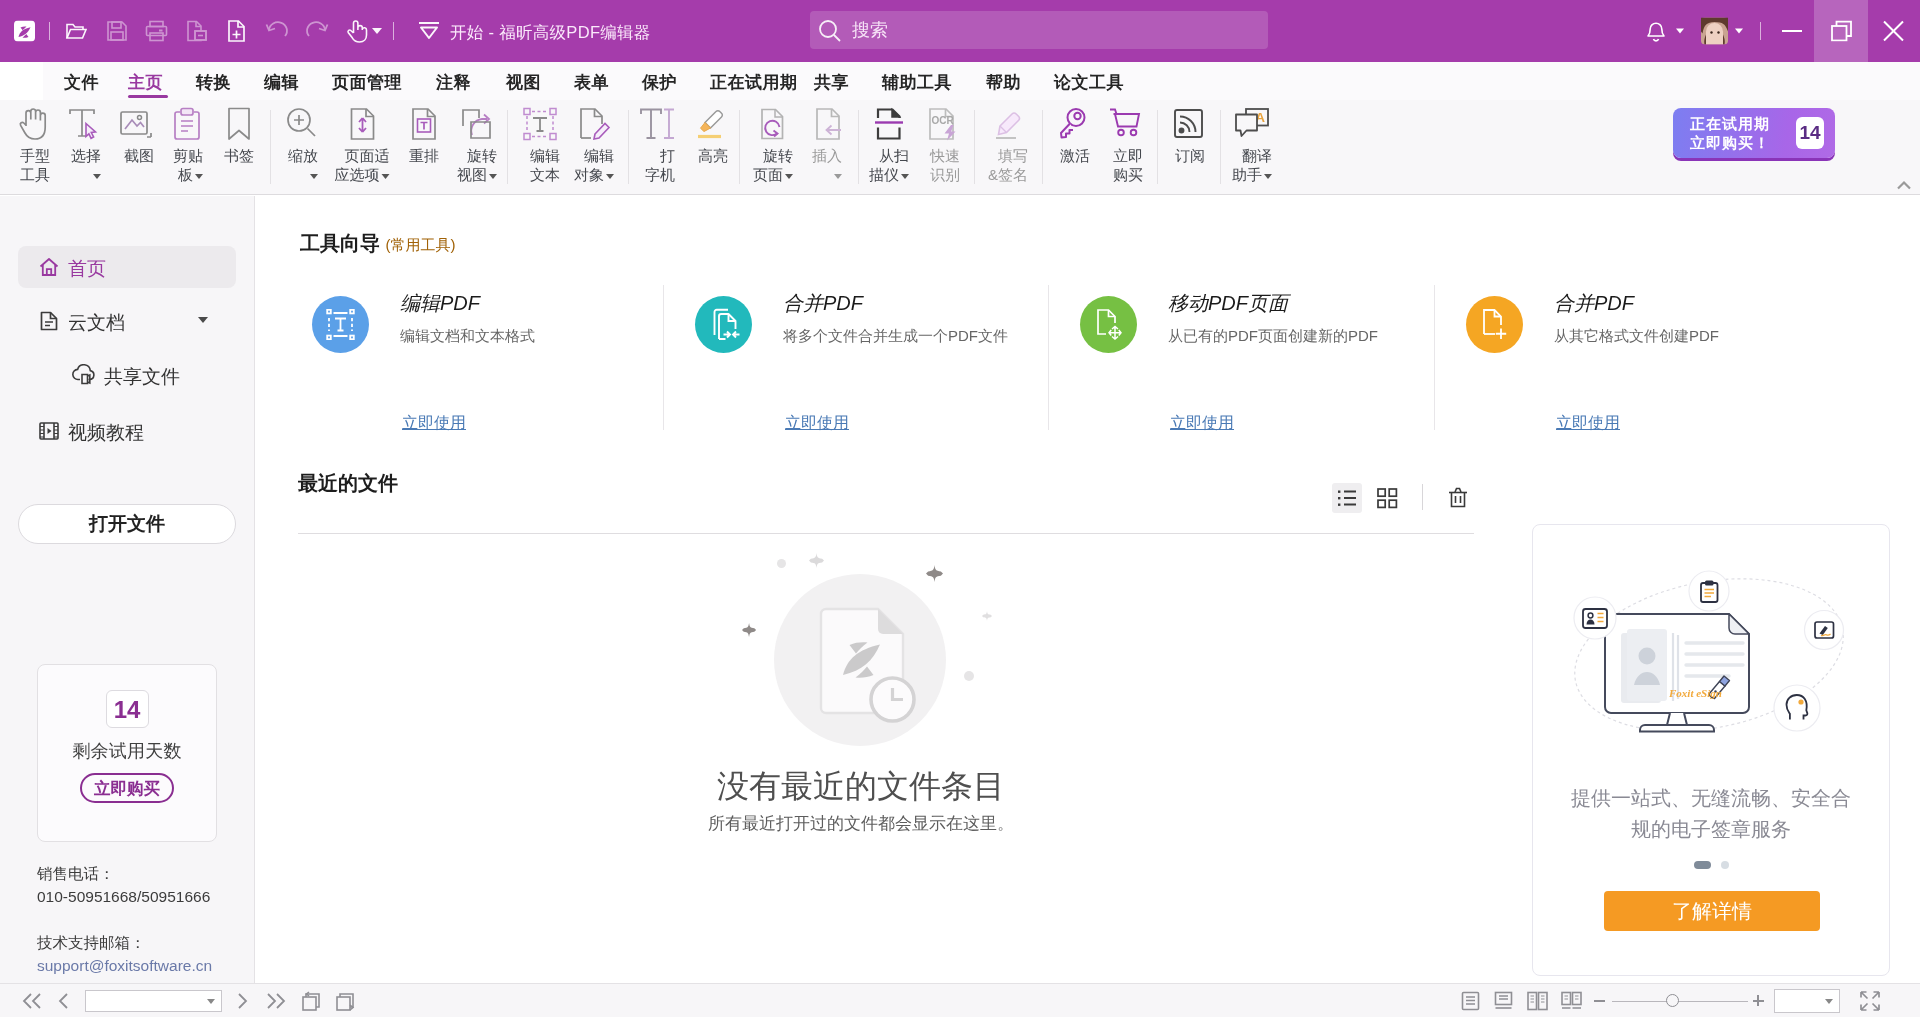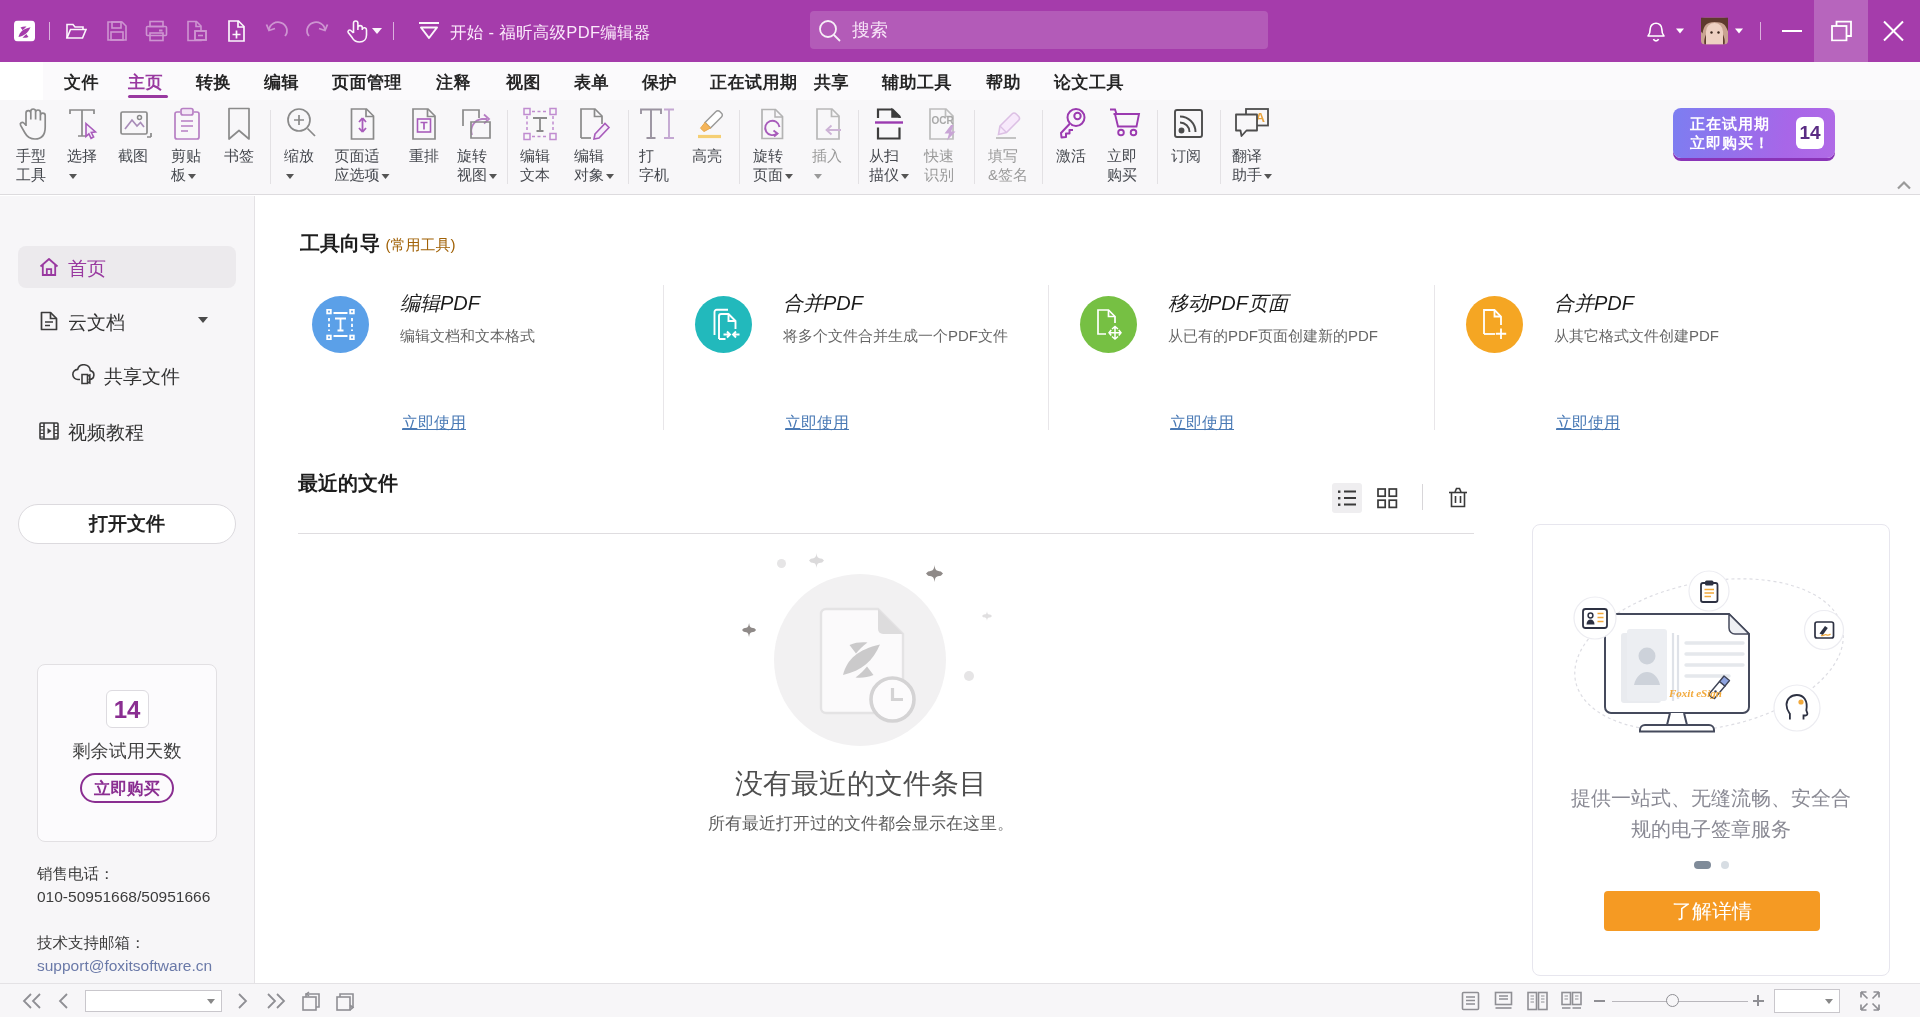--- a/index.html
+++ b/index.html
@@ -11,21 +11,21 @@
 #searchbox{position:absolute;left:810px;top:11px;width:458px;height:38px;background:rgba(255,255,255,.16);border-radius:4px;color:#f7e4f7;font-size:18px;line-height:38px;}
 #searchbox .stext{position:absolute;left:42px;top:0;}
 #winrestore{position:absolute;left:1814px;top:0;width:54px;height:62px;background:#b765bd;}
 
 #menubar{position:absolute;left:0;top:62px;width:1920px;height:38px;background:#fbfafc;margin-left:43px;}
 .mi{position:absolute;top:9px;font-size:17px;color:#252525;font-weight:700;letter-spacing:.5px;}
 .mi.act{color:#9939a0;}
 #mline{position:absolute;left:85px;top:33px;width:40px;height:3px;background:#9939a0;border-radius:2px;}
 
 #ribbon{position:absolute;left:0;top:100px;width:1920px;height:95px;background:#f8f7f9;border-bottom:1px solid #dddbde;}
-.rb{position:absolute;top:5px;transform:translateX(-50%);text-align:left;color:#45484e;font-size:15px;line-height:19px;white-space:nowrap;}
+.rb{position:absolute;top:5px;transform:translateX(-50%);text-align:right;color:#45484e;font-size:15px;line-height:19px;white-space:nowrap;}
 .rb.dim{color:#9a9a9a;}
 .rb .ric{height:38px;display:flex;align-items:center;justify-content:center;margin-bottom:3px;}
 .rsep{position:absolute;top:10px;width:1px;height:74px;background:#e3e1e4;}
 .car{display:inline-block;width:0;height:0;border-left:4px solid transparent;border-right:4px solid transparent;border-top:5px solid #555;vertical-align:middle;margin-left:2px;}
 #trialbadge{position:absolute;left:1673px;top:8px;width:162px;height:50px;border-radius:8px;background:linear-gradient(100deg,#7c7ef1 0%,#a866e8 70%,#b06ae6 100%);box-shadow:0 3px 0 #8a34b8;color:#fff;}
 #trialbadge .l1{position:absolute;left:17px;top:7px;font-size:15px;font-weight:700;letter-spacing:1px;}
 #trialbadge .l2{position:absolute;left:17px;top:26px;font-size:15px;font-weight:700;letter-spacing:1px;}
 #trialbadge .num{position:absolute;right:11px;top:9px;width:28px;height:32px;background:#fff;border-radius:6px;color:#5b2d84;font-size:19px;font-weight:700;text-align:center;line-height:32px;}
 
 
@@ -48,21 +48,21 @@
 .tcol{position:absolute;top:85px;height:150px;}
 .tcirc{position:absolute;width:57px;height:57px;border-radius:50%;}
 .ttl{position:absolute;left:88px;top:9px;font-size:20px;color:#1b1b1b;white-space:nowrap;font-style:italic;}
 .tds{position:absolute;left:88px;top:46px;font-size:15px;color:#666;white-space:nowrap;}
 .tuse{position:absolute;font-size:16px;color:#4a7ab5;text-decoration:underline;white-space:nowrap;}
 .tdiv{position:absolute;top:89px;width:1px;height:145px;background:#e8e6e9;}
 
 #recenth{position:absolute;left:42px;top:274px;}
 #rline{position:absolute;left:42px;top:337px;width:1176px;height:1px;background:#dfdde0;}
 #emptyc{position:absolute;left:518px;top:378px;width:172px;height:172px;border-radius:50%;background:#f2f1f2;}
-#noent{position:absolute;left:0px;top:569px;width:1210px;text-align:center;font-size:28px;color:#4f4f4f;}
+#noent{position:absolute;left:0px;top:569px;width:1210px;text-align:center;font-size:32px;color:#4f4f4f;}
 #noent2{position:absolute;left:0px;top:616px;width:1210px;text-align:center;font-size:17px;color:#5d5d5d;}
 
 #rightcard{position:absolute;left:1532px;top:524px;width:358px;height:452px;background:#fff;border:1px solid #e7e6ee;border-radius:8px;}
 #rc-text{position:absolute;left:0;top:258px;width:100%;text-align:center;font-size:20px;color:#8a8a94;line-height:31px;}
 #rc-dots{position:absolute;left:0;top:330px;width:100%;text-align:center;}
 #rc-dots .d1{display:inline-block;width:17px;height:8px;border-radius:4px;background:#7f8b99;vertical-align:middle;margin-right:10px;}
 #rc-dots .d2{display:inline-block;width:8px;height:8px;border-radius:50%;background:#d7dde3;vertical-align:middle;}
 #rc-btn{position:absolute;left:71px;top:366px;width:216px;height:40px;background:#f59a23;border-radius:4px;color:#fff;font-size:20px;text-align:center;line-height:40px;}
 
 #statusbar{position:absolute;left:0;top:983px;width:1920px;height:34px;background:#f7f6f8;border-top:1px solid #e4e2e5;}

